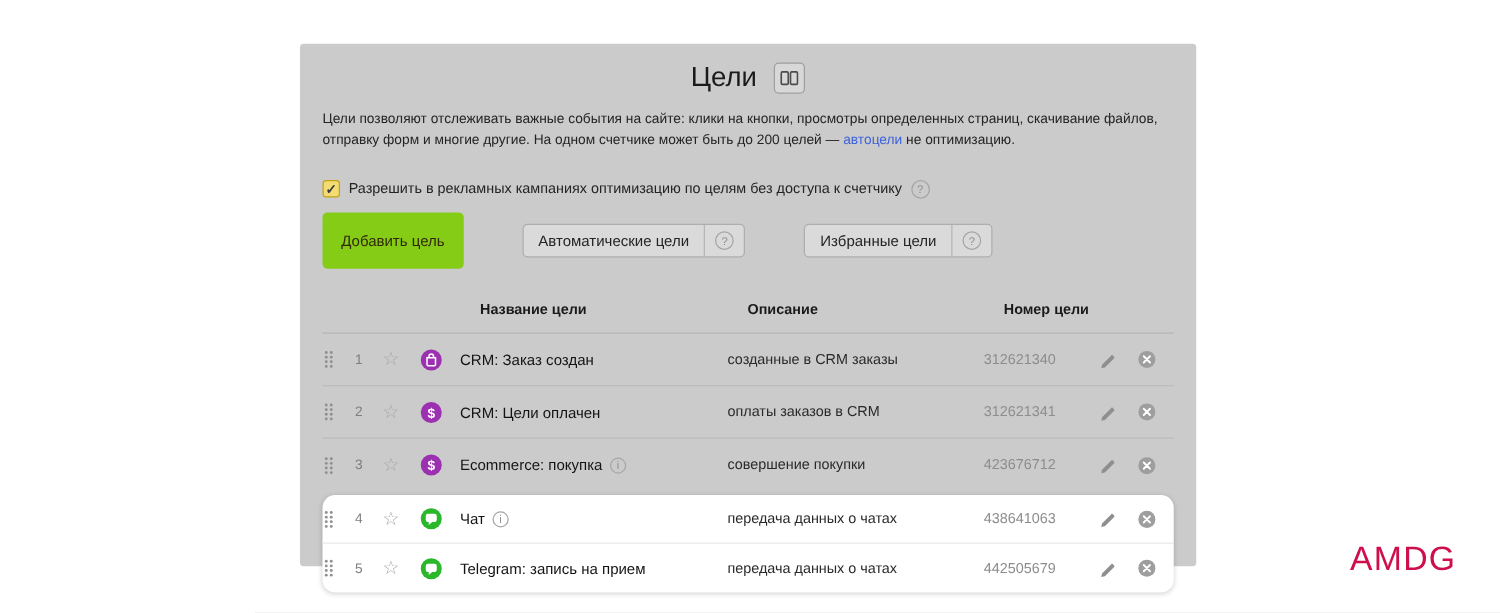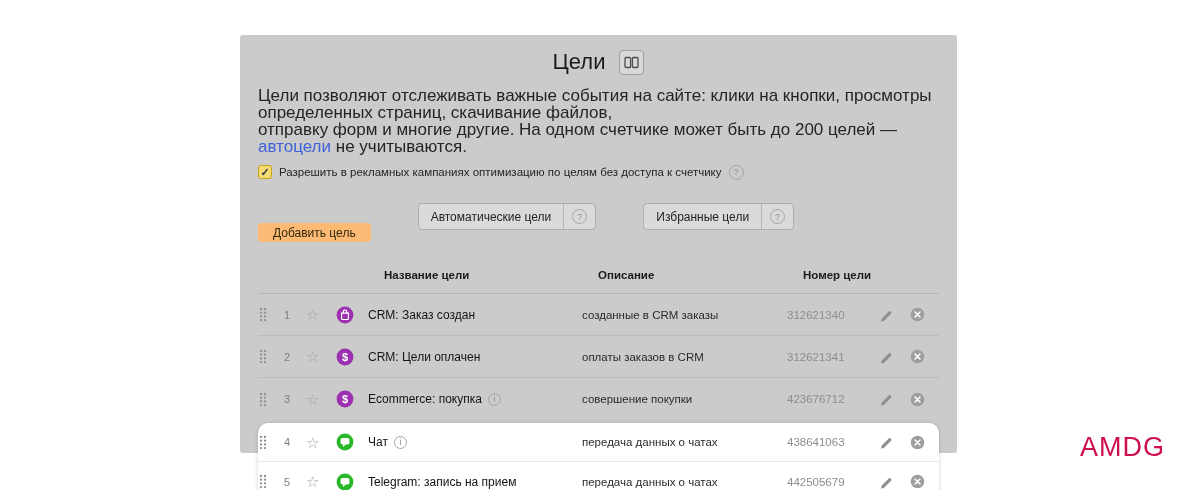--- a/index.html
+++ b/index.html
@@ -10,36 +10,36 @@
   
   .card { position:absolute; left:240px; top:35px; width:717px; height:418px;
           background:#cbcbcb; border-radius:3px; padding:12px 18px 12px 18px; }
 
   .title-row { display:flex; align-items:center; gap:14px; margin:2px 0 12px 0;justify-content:center; }
   .page-title { font-size:22px; font-weight:400; color:#1b1b1b; }
   .book-btn { width:25px; height:25px; border:1px solid #9f9f9f; border-radius:4px;
               background:rgba(255,255,255,0.25); display:flex; align-items:center;
               justify-content:center; cursor:pointer; }
 
-  .desc { font-size:17px; line-height:17px; color:#242424; margin-bottom:8px; }
+  .desc { font-size:11px; line-height:17px; color:#242424; margin-bottom:21px; }
   .desc a { color:#3d62d9; text-decoration:none; cursor:pointer; }
 
   .checkbox-row { display:flex; align-items:center; gap:7px; margin-bottom:10px; height:18px; }
   .checkbox { width:14px; height:14px; border:1px solid #c5a312; background:#f3dc74;
               border-radius:3px; display:flex; align-items:center; justify-content:center;
               font-size:11px; color:#3a3a3a; font-weight:700; cursor:pointer; }
   .cb-label { font-size:11.5px; color:#242424; }
   .q-circle { width:15px; height:15px; border:1px solid #a5a5a5; border-radius:50%;
               color:#8f8f8f; font-size:9px; display:inline-flex; align-items:center;
               justify-content:center; background:transparent; cursor:pointer; flex:0 0 auto; }
 
   .buttons-row { display:flex; align-items:center; gap:10px; margin-bottom:14px; }
-  .btn-primary { background:#fdba74; border:none; border-radius:4px; height:19px;
+  .btn-primary { background:#84cc16; border:none; border-radius:4px; height:45px;
                  padding:0 15px; font-size:12px; color:#33290a; cursor:pointer;
-                 font-family:"Liberation Sans", sans-serif;margin-top:32px; }
+                 font-family:"Liberation Sans", sans-serif; }
   .btn-group { display:flex; align-items:center; height:27px; border:1px solid #aeaeae;
                border-radius:4px; background:rgba(255,255,255,0.3); overflow:hidden;margin-left:37px; }
   .btn-flat { background:transparent; border:none; height:100%; padding:0 12px;
               font-size:12px; color:#242424; cursor:pointer;
               font-family:"Liberation Sans", sans-serif; }
   .group-sep { width:1px; height:100%; background:#b5b5b5; }
   .btn-group .q-circle { margin:0 8px; }
 
   
   .row { display:grid; grid-template-columns:26px 22px 30px 32px 214px 205px 92px 1fr;
@@ -80,21 +80,21 @@
     <div class="title-row">
       <div class="page-title">Цели</div>
       <button class="book-btn">
         <svg width="15" height="13" viewBox="0 0 15 13">
           <rect x="1" y="1.5" width="5.6" height="10" rx="1" fill="none" stroke="#4c4c4c" stroke-width="1.3"></rect>
           <rect x="8.4" y="1.5" width="5.6" height="10" rx="1" fill="none" stroke="#4c4c4c" stroke-width="1.3"></rect>
         </svg>
       </button>
     </div>
 
-    <p class="desc"><span>Цели позволяют отслеживать важные события на сайте: клики на кнопки, просмотры определенных страниц, скачивание файлов,</span><br><span>отправку форм и многие другие. На одном счетчике может быть до 200 целей — </span><a>автоцели</a><span> не учитываются.</span></p>
+    <p class="desc"><span>Цели позволяют отслеживать важные события на сайте: клики на кнопки, просмотры определенных страниц, скачивание файлов,</span><br><span>отправку форм и многие другие. На одном счетчике может быть до 200 целей — </span><a>автоцели</a><span> не оптимизацию.</span></p>
 
     <div class="checkbox-row">
       <span class="checkbox">
           <span>✓</span>
         </span>
       <span class="cb-label">Разрешить в рекламных кампаниях оптимизацию по целям без доступа к счетчику</span>
       <span class="q-circle">?</span>
     </div>
 
     <div class="buttons-row">

